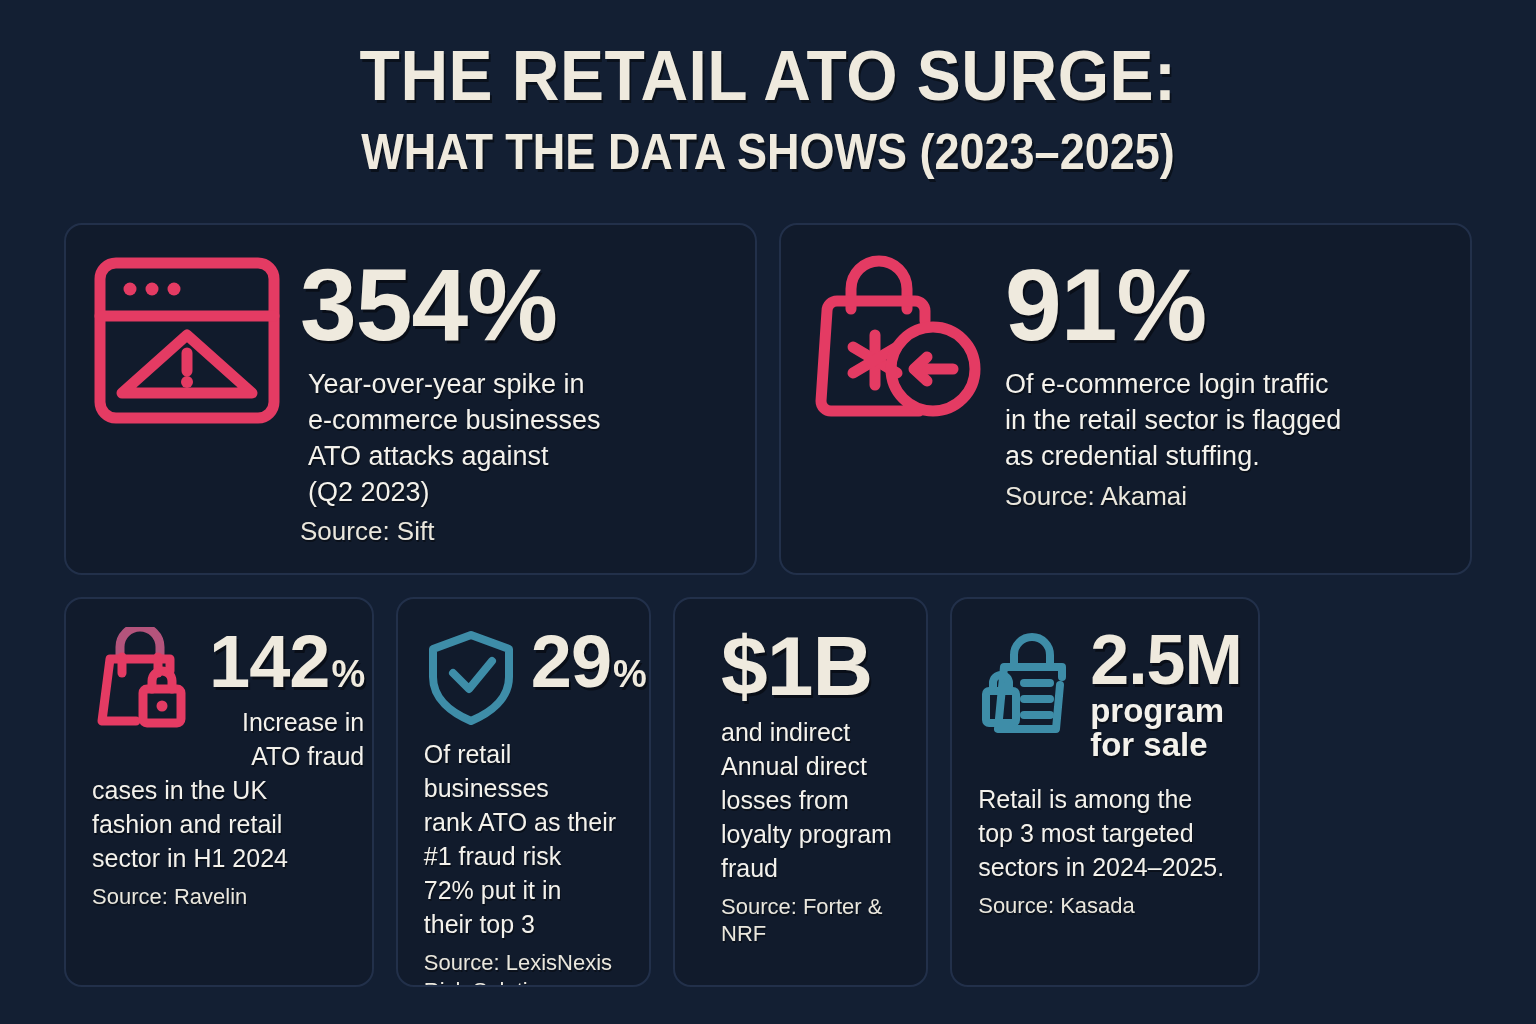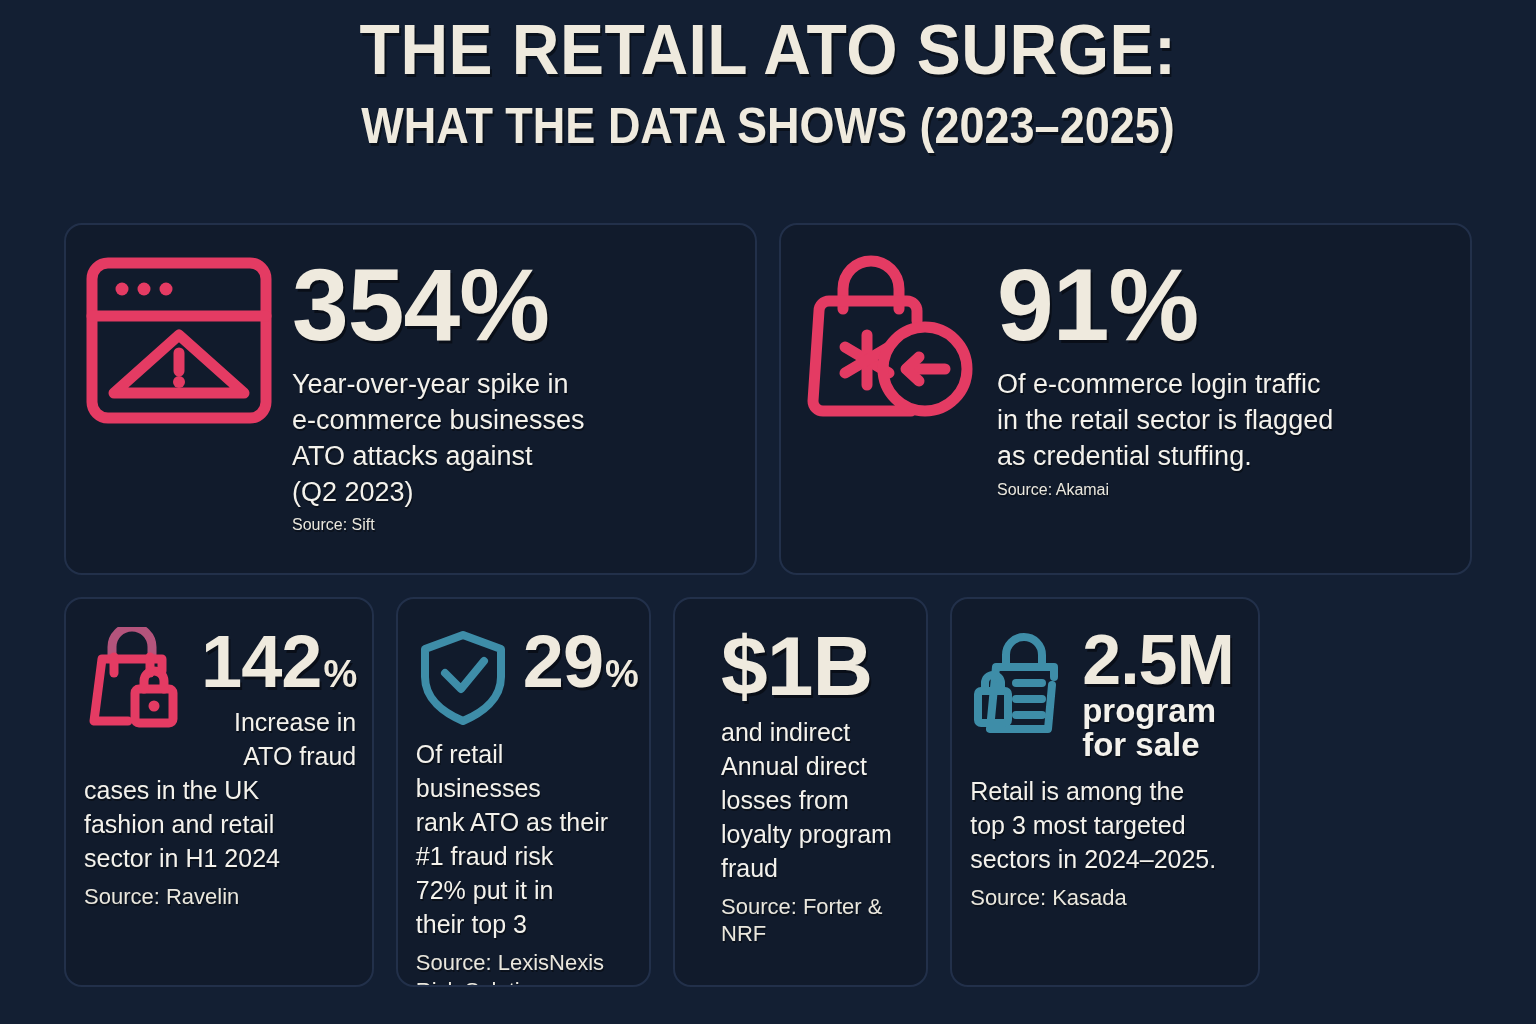--- a/index.html
+++ b/index.html
@@ -11,21 +11,21 @@
     height: 1024px;
     background: #131f33;
     font-family: "Liberation Sans", sans-serif;
     overflow: hidden;
     position: relative;
   }
 
   
   .header {
     text-align: center;
-    padding-top: 14px;
+    padding-top: 40px;
   }
   .title-main {
     font-size: 71px;
     font-weight: bold;
     letter-spacing: 0.5px;
     color: #efeade;
     line-height: 1.0;
     transform: scaleX(0.93);
     text-shadow: 2px 3px 0 rgba(0,0,0,0.45);
     white-space: nowrap;
@@ -67,21 +67,21 @@
     border-radius: 18px;
     box-sizing: border-box;
     position: relative;
     overflow: hidden;
   }
   .card-top { flex: 1 1 0; }
   .card-wide { flex: 1.12 1 0; }
   .card-narrow { flex: 0.92 1 0; }
 
   .card-inner {
-    padding: 28px 26px 18px 18px;
+    padding: 28px 26px 18px 26px;
     height: 100%;
     box-sizing: border-box;
   }
 
   
   .row-head {
     display: flex;
     align-items: flex-start;
     gap: 18px;
   }
@@ -96,30 +96,30 @@
     text-shadow: 2px 3px 0 rgba(0,0,0,0.45);
   }
   .stat-body {
     font-size: 27px;
     color: #f4f2ec;
     line-height: 1.33;
     margin-top: 14px;
     text-shadow: 1px 2px 0 rgba(0,0,0,0.4);
   }
   .stat-src {
-    font-size: 16px;
+    font-size: 26px;
     color: #eae7dd;
     margin-top: 6px;
     text-shadow: 1px 2px 0 rgba(0,0,0,0.4);
   }
 
   .col-text-top { padding-top: 6px; }
 
   
-  .c1-text { margin-left: 0; }
+  .c1-text { margin-left: 8px; }
 
   
   .b-head {
     display: flex;
     align-items: flex-start;
     gap: 12px;
   }
   .stat-mid {
     font-size: 74px;
     font-weight: bold;
@@ -331,21 +331,21 @@
           </svg>
         </div>
         <div>
           <div class="stat-mid" style="font-size:70px;display:block;">2.5M</div>
           <div class="stat-sub-label">
             <div>program</div>
             <div>for sale</div>
           </div>
         </div>
       </div>
-      <div class="body-sm" style="margin-top:12px;">
+      <div class="body-sm" style="margin-top:20px;">
         <div>Retail is among the</div>
         <div>top 3 most targeted</div>
         <div>sectors in 2024–2025.</div>
       </div>
       <div class="src-sm">Source: Kasada</div>
     </div>
   </div>
 
 </div>
 

